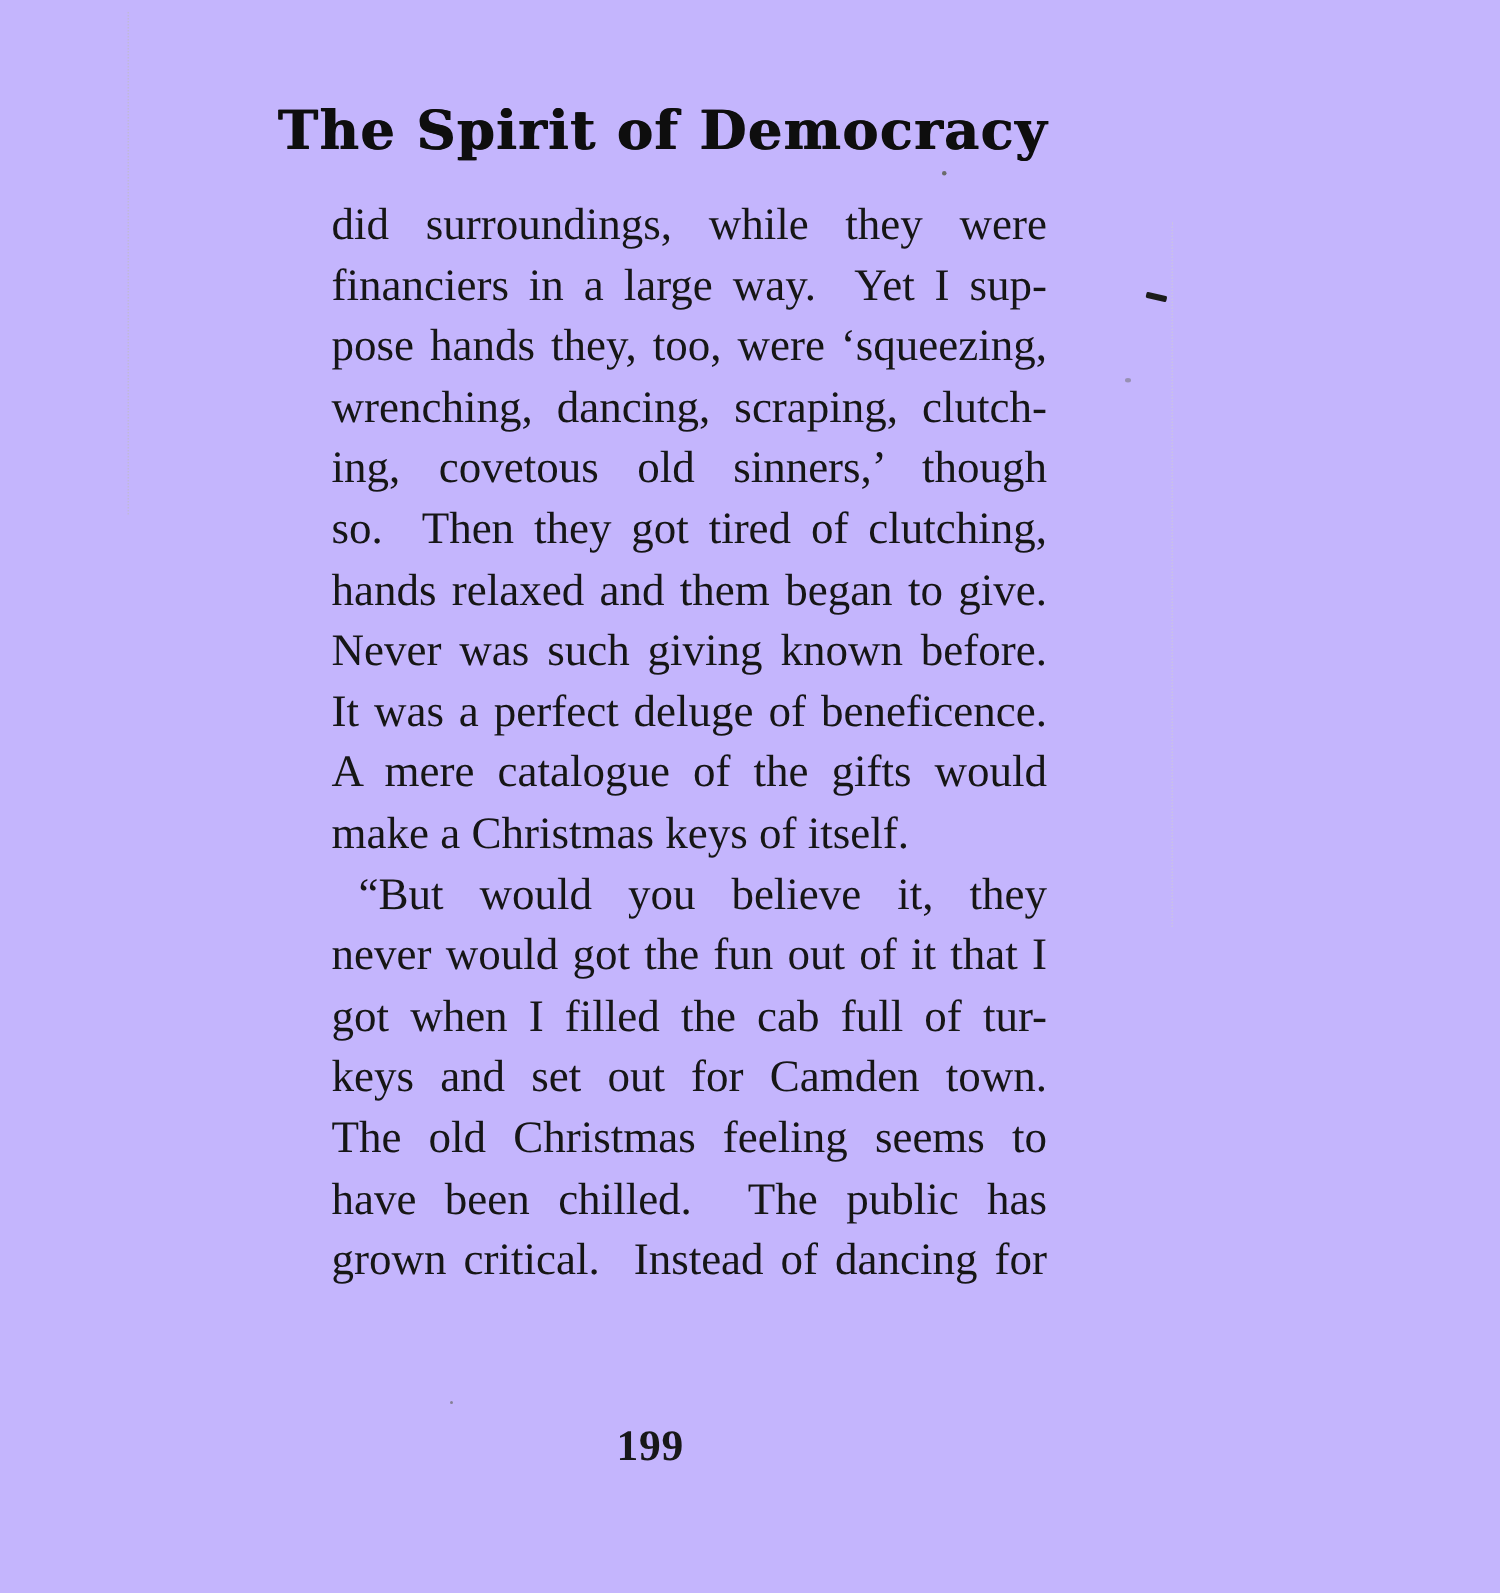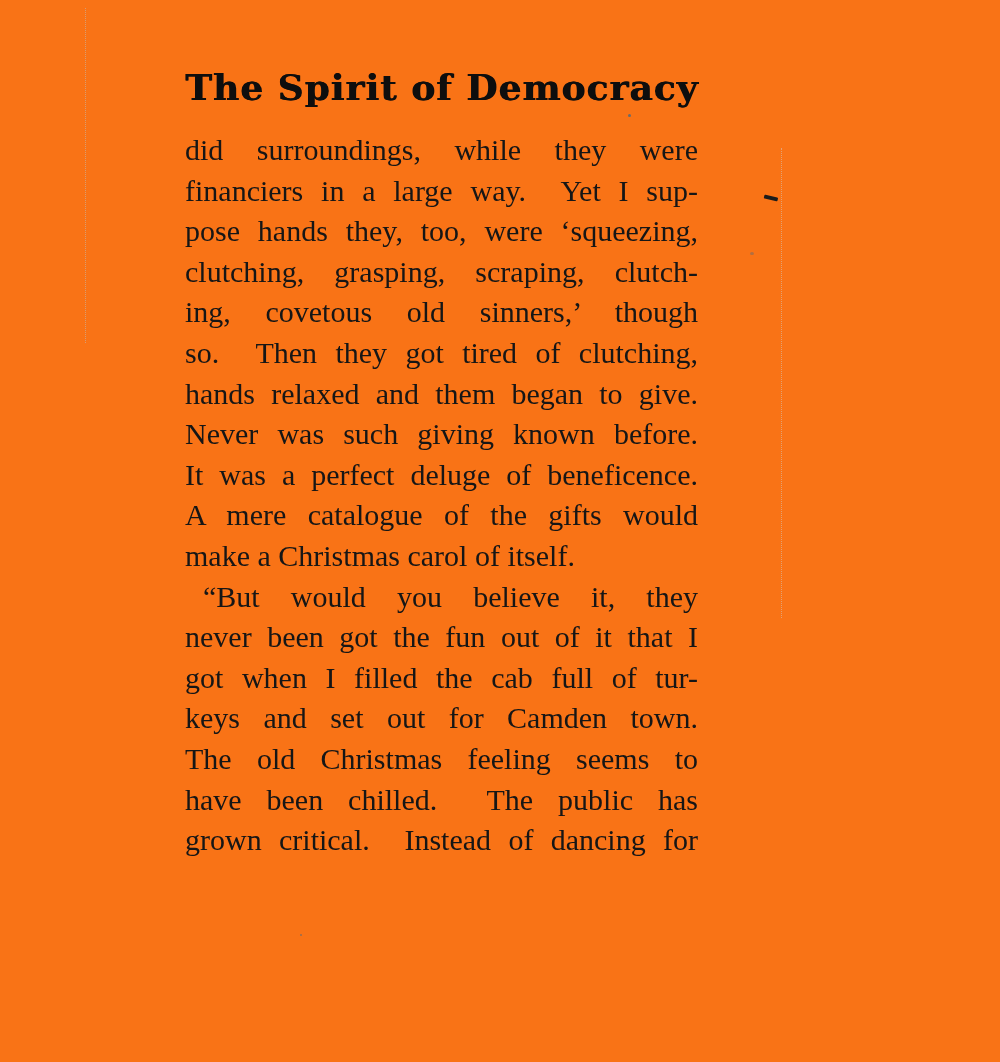--- a/index.html
+++ b/index.html
@@ -4,21 +4,21 @@
 <style>
   html, body {
     margin: 0;
     padding: 0;
     background: #fdfdfc;
   }
   .page {
     position: relative;
     width: 1000px;
     height: 1062px;
-    background: #f97316;
+    background: #c4b5fd;
     overflow: hidden;
     color: #141414;
     font-family: "Liberation Serif", "DejaVu Serif", serif;
   }
   
   .running-head {
     position: absolute;
     top: 66px;
     left: 185px;
     width: 513px;
@@ -41,20 +41,21 @@
     font-size: 30px;
     line-height: 40.6px;
     color: #161616;
   }
   .line {
     text-align: justify;
     text-align-last: justify;
     height: 40.6px;
     overflow: visible;
     white-space: nowrap;
+    margin-left: 36px;
   }
   .line.no-justify {
     text-align-last: left;
     white-space: normal;
   }
   .line.indent {
     text-indent: 18px;
   }
   .page-number {
     position: absolute;
@@ -116,31 +117,32 @@
   <div class="speck speck-a"></div>
   <div class="speck speck-b"></div>
   <div class="speck speck-c"></div>
 
   <h1 class="running-head">The Spirit of Democracy</h1>
 
   <div class="text-block">
     <div class="line">did surroundings, while they were</div>
     <div class="line">financiers in a large way.&nbsp; Yet I sup-</div>
     <div class="line">pose hands they, too, were ‘squeezing,</div>
-    <div class="line">clutching, grasping, scraping, clutch-</div>
+    <div class="line">wrenching, dancing, scraping, clutch-</div>
     <div class="line">ing, covetous old sinners,’ though</div>
     <div class="line">so.&nbsp; Then they got tired of clutching,</div>
     <div class="line">hands relaxed and them began to give.</div>
     <div class="line">Never was such giving known before.</div>
     <div class="line">It was a perfect deluge of beneficence.</div>
     <div class="line">A mere catalogue of the gifts would</div>
-    <div class="line no-justify">make a Christmas carol of itself.</div>
+    <div class="line no-justify">make a Christmas keys of itself.</div>
     <div class="line indent">“But would you believe it, they</div>
-    <div class="line">never been got the fun out of it that I</div>
+    <div class="line">never would got the fun out of it that I</div>
     <div class="line">got when I filled the cab full of tur-</div>
     <div class="line">keys and set out for Camden town.</div>
     <div class="line">The old Christmas feeling seems to</div>
     <div class="line">have been chilled.&nbsp; The public has</div>
     <div class="line">grown critical.&nbsp; Instead of dancing for</div>
   </div>
 
+  <div class="page-number">199</div>
 
 </div>
 
 </body></html>

